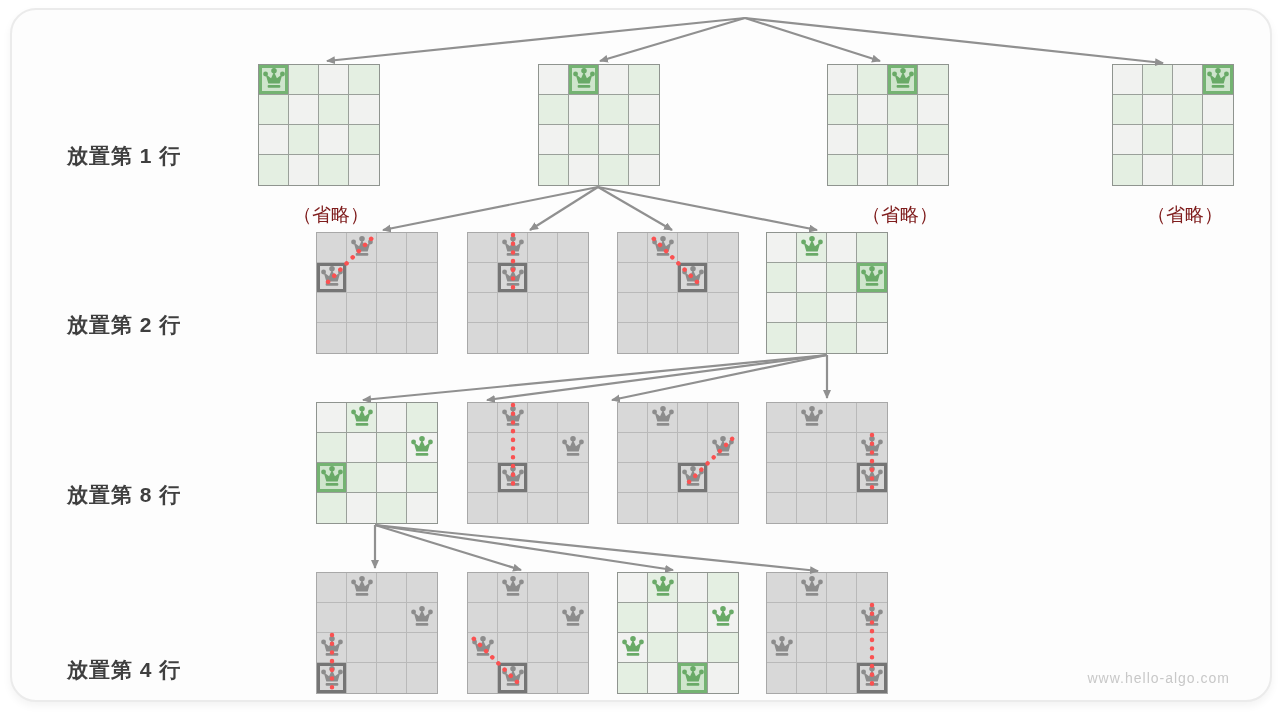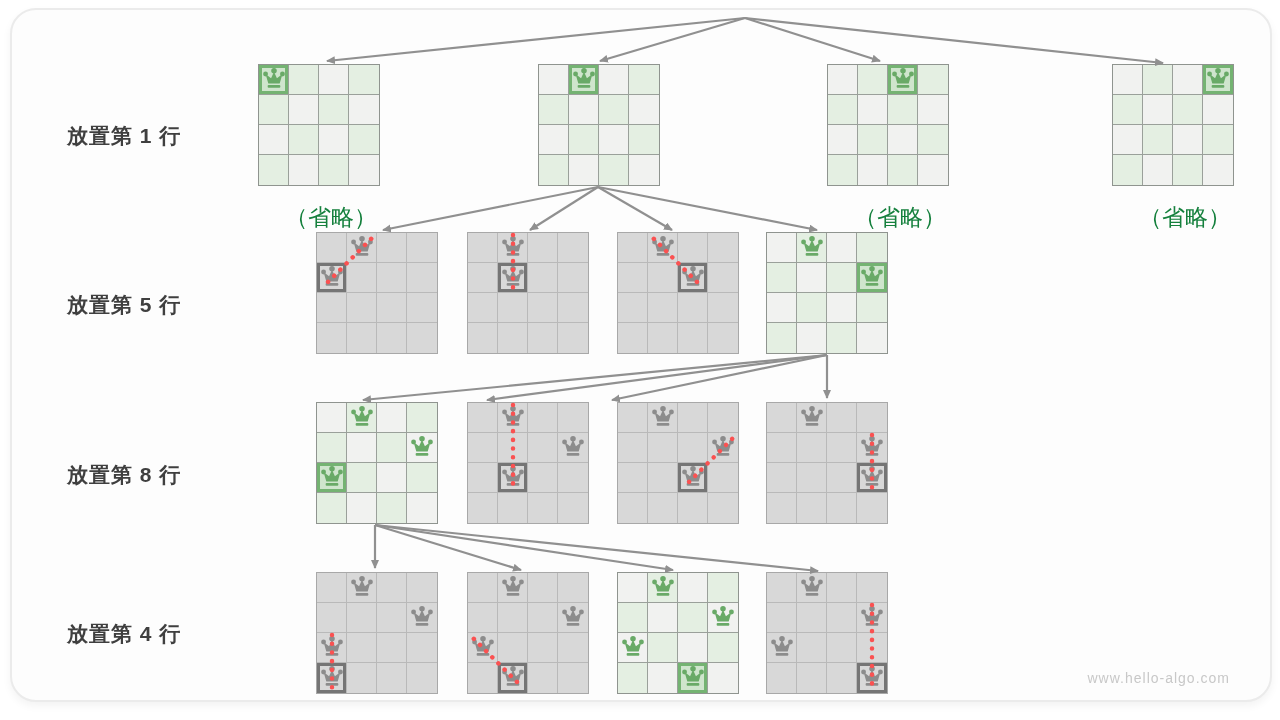--- a/index.html
+++ b/index.html
@@ -1,22 +1,22 @@
 <!DOCTYPE html>
 <html style="--green: #69aa67; --green-border: #74b372; --green-cell: #e4efe2; --green-placed: #cfe5cd; --neutral-cell: #f1f2f0; --gray-cell: #d8d8d8; --gray-queen: #8c8c8c; --gray-border: #757575;"><head>
 <meta charset="utf-8">
 <style>
   html,body{margin:0;padding:0;width:1280px;height:720px;background:#ffffff;overflow:hidden;
     font-family:"Liberation Sans","DejaVu Sans",sans-serif;}
   #card{position:absolute;left:10px;top:8px;width:1258px;height:690px;background:#fdfdfd;
     border:2px solid #ebebeb;border-radius:26px;box-shadow:0 4px 8px rgba(0,0,0,0.05);}
   .row-label{position:absolute;left:55px;width:190px;font-size:21px;font-weight:bold;
-    color:#3f3f3f;letter-spacing:1px;white-space:nowrap;}
-  .rl-1{top:112px}.rl-2{top:281px}.rl-3{top:451px}.rl-4{top:610px}
-  .caption{position:absolute;top:192px;transform:translateX(-50%);font-size:23px;color:#15803d;white-space:nowrap;}
+    color:#3f3f3f;letter-spacing:1px;white-space:nowrap;margin-top:20px;}
+  .rl-1{top:112px}.rl-2{top:281px}.rl-3{top:451px}.rl-4{top:626px}
+  .caption{position:absolute;top:192px;transform:translateX(-50%);font-size:19px;color:#7f1d1d;white-space:nowrap;}
   .cap-1{left:319px}.cap-3{left:888px}.cap-4{left:1173px}
   #boards{position:absolute;inset:0;}
   .board{position:absolute;display:grid;grid-template-columns:repeat(4,30px);grid-template-rows:repeat(4,30px);
     box-sizing:content-box;}
   .theme-green{border:1px solid #8f948f;}
   .theme-gray{border:1px solid #a8a8a8;}
   .cell{position:relative;box-sizing:border-box;}
   .theme-green .cell.br{border-right:1px solid #9aa09a}
   .theme-green .cell.bb{border-bottom:1px solid #9aa09a}
   .theme-gray .cell.br{border-right:1px solid #b9b9b9}
@@ -44,21 +44,21 @@
       <circle cx="5.6" cy="9.8" r="3"></circle>
       <circle cx="26.4" cy="9.8" r="3"></circle>
       <path d="M5.6 9.8 L9 21.6 L23 21.6 L26.4 9.8 L19.6 15 L16 7 L12.4 15 Z"></path>
       <rect x="8.2" y="23.4" width="15.6" height="3.4" rx="1.2"></rect>
     </g>
   </symbol>
 </svg>
 
 <div id="card">
   <div class="row-label rl-1">放置第 1 行</div>
-  <div class="row-label rl-2">放置第 5 行</div>
+  <div class="row-label rl-2">放置第 2 行</div>
   <div class="row-label rl-3">放置第 8 行</div>
   <div class="row-label rl-4">放置第 4 行</div>
 
   <div class="caption cap-1">（省略）</div>
   <div class="caption cap-3">（省略）</div>
   <div class="caption cap-4">（省略）</div>
 
   <div id="watermark">www.hello-algo.com</div>
 </div>
 

